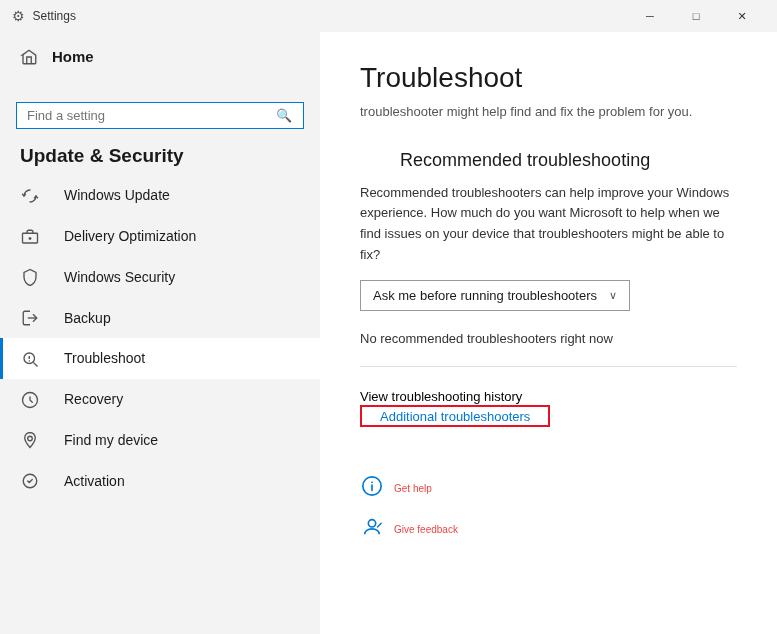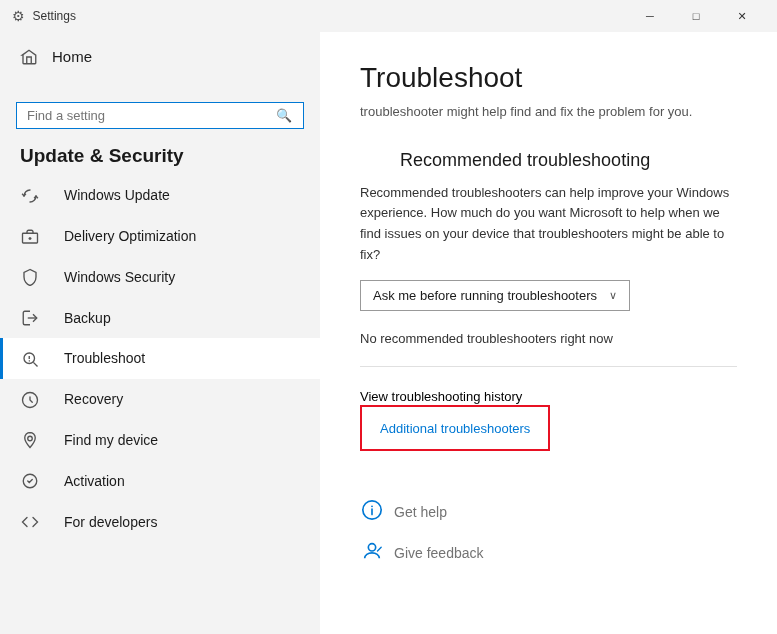--- a/index.html
+++ b/index.html
@@ -64,20 +64,21 @@
       overflow-y: auto;
       padding-bottom: 16px;
     }
 
     .sidebar-home {
       display: flex;
       align-items: center;
       gap: 14px;
       padding: 14px 20px;
       cursor: pointer;
+      font-weight: bold;
     }
 
     .sidebar-home-icon {
       font-size: 18px;
       color: #555;
     }
     .sidebar-home-label {
       font-size: 15px;
       color: #1a1a1a;
     }
@@ -209,21 +210,21 @@
     .link-blue {
       color: #000000;
       text-decoration: none;
       font-size: 13px;
       cursor: pointer;
       display: inline-block;
     }
 
     .additional-box {
       border: 2px solid #e81123;
-      padding: 12px 18px;
+      padding: 0 18px;
       display: inline-block;
       margin-bottom: 24px;
       cursor: pointer;
     }
     .additional-box a {
       color: #0078d4;
       text-decoration: none;
       font-size: 13px;
     }
 
@@ -233,23 +234,23 @@
       gap: 10px;
       margin-bottom: 14px;
     }
     .help-item-icon {
       font-size: 20px;
       color: #0078d4;
       width: 24px;
       text-align: center;
     }
     .help-item-link {
-      color: #737373;
+      color: #ef4444;
       text-decoration: none;
-      font-size: 14px;
+      font-size: 10px;
       cursor: pointer;
     }
 
     
     ::-webkit-scrollbar { width: 6px; }
     ::-webkit-scrollbar-thumb { background: #c0c0c0; border-radius: 3px; }
     ::-webkit-scrollbar-track { background: transparent; }
 
     
     .settings-gear {
@@ -384,29 +385,20 @@
     <div class="sidebar-item">
       <span class="sidebar-item-icon">
         <svg class="icon-svg" viewBox="0 0 24 24">
           <circle cx="12" cy="12" r="9" stroke="#555" stroke-width="1.8" fill="none"></circle>
           <polyline points="9,12 11,14 15,10" stroke="#555" stroke-width="1.8" fill="none" stroke-linecap="round"></polyline>
         </svg>
       </span>
       <span class="sidebar-item-label">Activation</span>
     </div>
 
-    <div class="sidebar-item">
-      <span class="sidebar-item-icon">
-        <svg class="icon-svg" viewBox="0 0 24 24">
-          <polyline points="16,18 22,12 16,6" stroke="#555" stroke-width="1.8" fill="none" stroke-linecap="round"></polyline>
-          <polyline points="8,6 2,12 8,18" stroke="#555" stroke-width="1.8" fill="none" stroke-linecap="round"></polyline>
-        </svg>
-      </span>
-      <span class="sidebar-item-label">For developers</span>
-    </div>
 
   </div>
 
   <div class="main-panel">
 
     <h1 class="page-title">Troubleshoot</h1>
     <p class="page-subtitle">troubleshooter might help find and fix the problem for you.</p>
 
     <h2 class="section-title">Recommended troubleshooting</h2>
     <p class="section-description">Recommended troubleshooters can help improve your Windows experience. How much do you want Microsoft to help when we find issues on your device that troubleshooters might be able to fix?</p>

